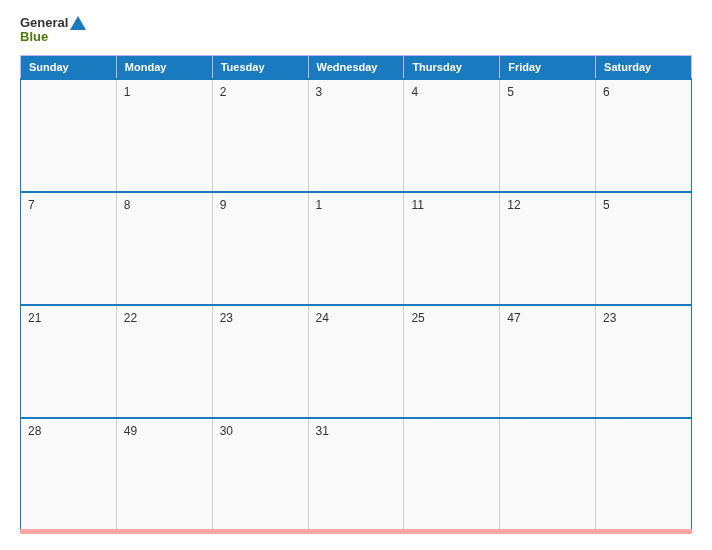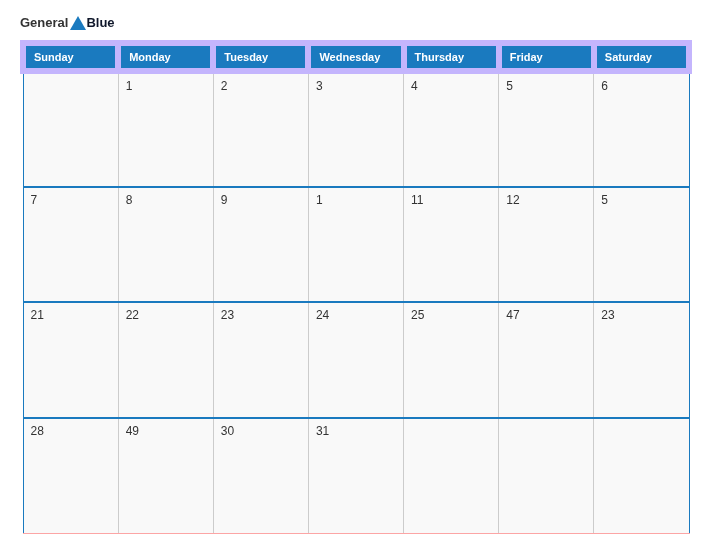--- a/index.html
+++ b/index.html
@@ -32,21 +32,21 @@
       align-items: center;
       gap: 4px;
     }
     .logo-text {
       font-size: 13px;
       font-weight: bold;
       color: #333;
       line-height: 1.1;
     }
     .logo-text span {
-      color: #0f172a;
+      color: #4d7c0f;
     }
     .logo-triangle {
       width: 0;
       height: 0;
       border-left: 8px solid transparent;
       border-right: 8px solid transparent;
       border-bottom: 14px solid #1a7abf;
       margin-left: 2px;
     }
 
@@ -72,21 +72,21 @@
       flex: 1;
     }
 
     .calendar-table thead tr th {
       background-color: #1a7abf;
       color: #fff;
       font-size: 11px;
       font-weight: 600;
       text-align: left;
       padding: 5px 8px;
-      border: 6px solid #c4b5fd;
+      border: 1px solid #c4b5fd;
     }
 
     .calendar-table tbody tr td {
       border-top: 2px solid #1a7abf;
       border-left: 1px solid #ccc;
       border-right: none;
       border-bottom: none;
       vertical-align: top;
       padding: 5px 7px;
       width: calc(100% / 7);
@@ -97,40 +97,40 @@
     }
 
     .calendar-table tbody tr td:first-child {
       border-left: 1px solid #1a7abf;
     }
     .calendar-table tbody tr td:last-child {
       border-right: 1px solid #1a7abf;
     }
 
     .calendar-table tbody tr:last-child td {
-      border-bottom: 1px solid #fca5a5;
+      border-bottom: 5px solid #fca5a5;
     }
 
     .day-num {
       font-size: 12px;
       color: #333;
     }
 
     .empty-cell {
       background: #f9f9f9;
     }
   </style>
 </head>
 <body>
 
 <div class="page">
 
   <div class="header">
     <div class="logo">
-      <div style="display:flex;flex-direction:row;align-items:flex-start;">
+      <div style="display:flex;flex-direction:column;align-items:flex-start;">
         <div style="display:flex;align-items:center;">
           <span class="logo-text">General</span>
           <div class="logo-triangle"></div>
         </div>
         <span class="logo-text"><span>Blue</span></span>
       </div>
     </div>
 
     <div class="calendar-title"></div>
 

